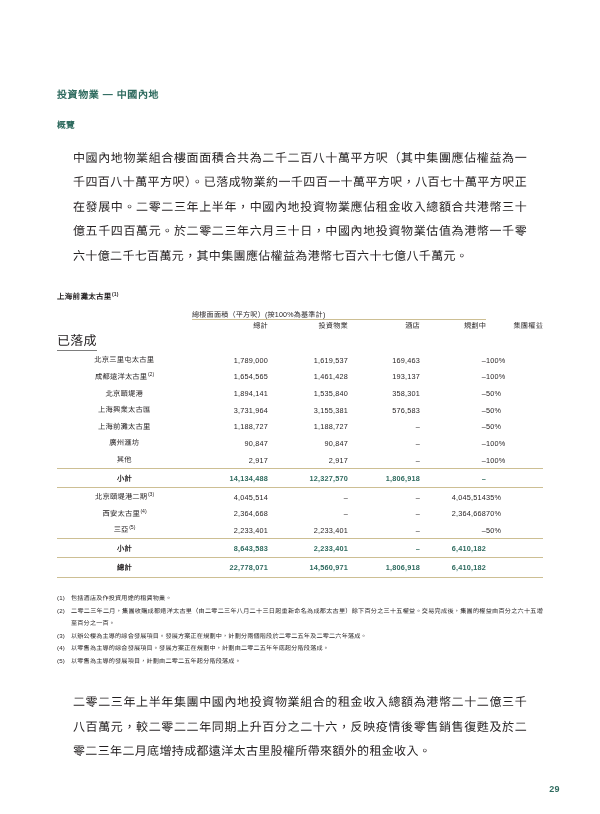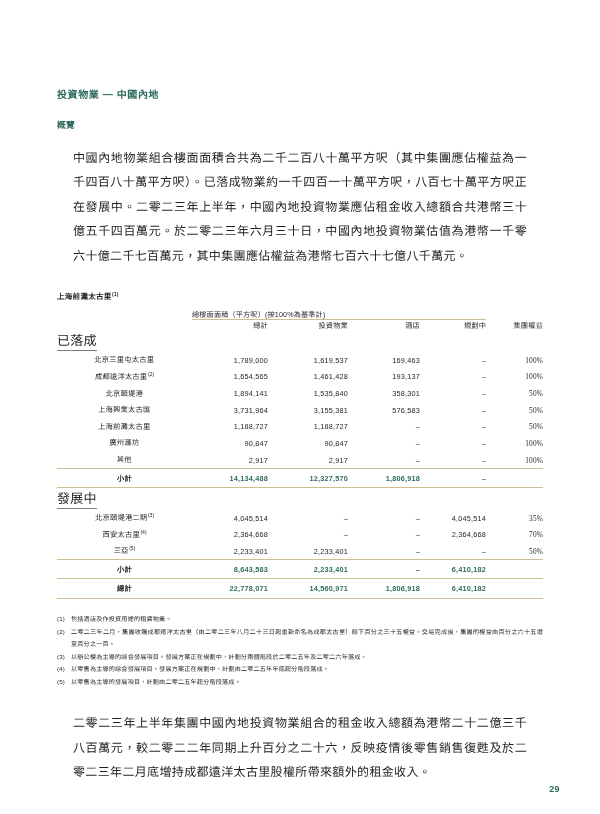--- a/index.html
+++ b/index.html
@@ -110,21 +110,21 @@
     border-bottom: 0.7px solid #7d7d7d;
     padding-bottom: 1px;
     font-size: 13px;
     color: #231f20;
     letter-spacing: 0.2px;
   }
 
   tr.data-row td { padding: 3.1px 0; }
   td.name { text-align: center; color: #231f20; }
   td.num  { text-align: right; color: #231f20; font-variant-numeric: tabular-nums; }
-  td.pct  { text-align: right; color: #231f20; font-family: Liberation Serif, serif; }
+  td.pct  { text-align: left; color: #231f20; }
 
   sup.fn {
     font-size: 5.1px;
     vertical-align: super;
     letter-spacing: 0;
     padding-left: 0.5px;
   }
 
   tr.subtotal td,
   tr.grandtotal td {
@@ -277,25 +277,20 @@
           <td class="name">小計</td>
           <td class="num">14,134,488</td>
           <td class="num">12,327,570</td>
           <td class="num">1,806,918</td>
           <td class="num">–</td>
           <td class="pct"></td>
         </tr>
       </tbody>
 
       <tbody>
-        <tr class="row-group-label">
-          <td colspan="6">
-            <span class="group-label">發展中</span>
-          </td>
-        </tr>
 
         <tr class="data-row">
           <td class="name"><span>北京頤堤港二期</span><sup class="fn">(3)</sup></td>
           <td class="num">4,045,514</td>
           <td class="num">–</td>
           <td class="num">–</td>
           <td class="num">4,045,514</td>
           <td class="pct">35%</td>
         </tr>
         <tr class="data-row">

